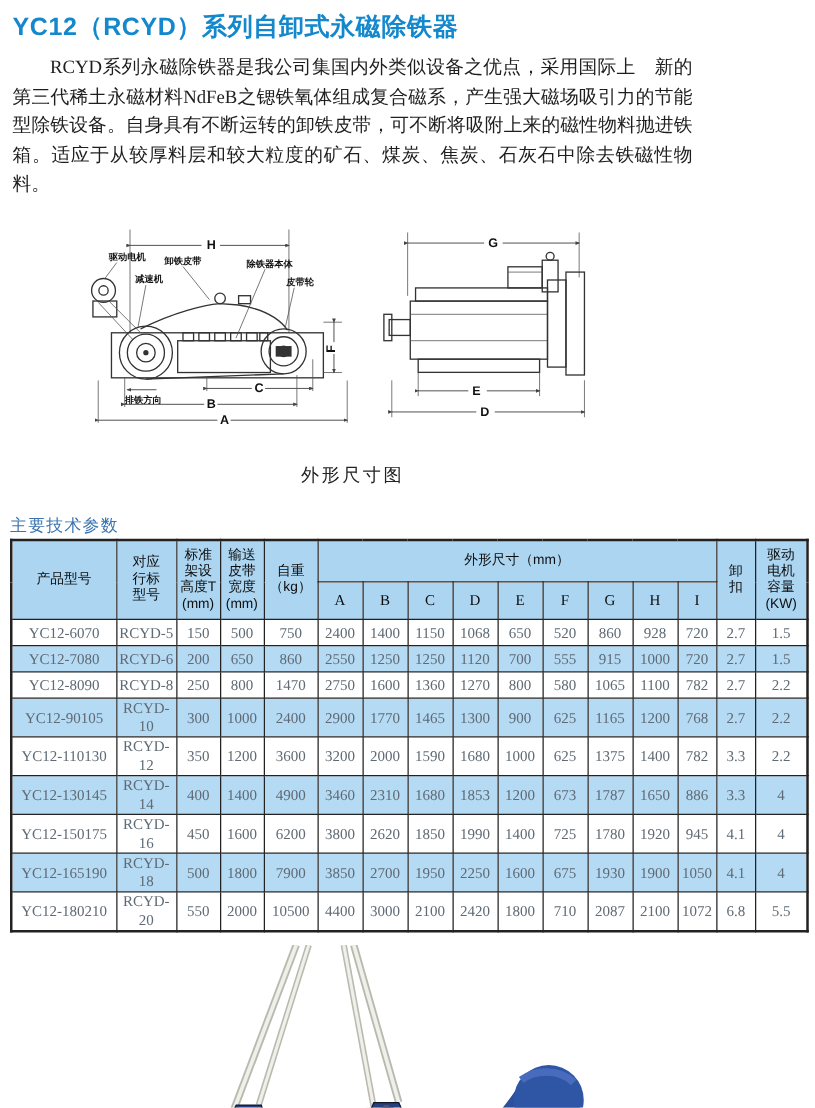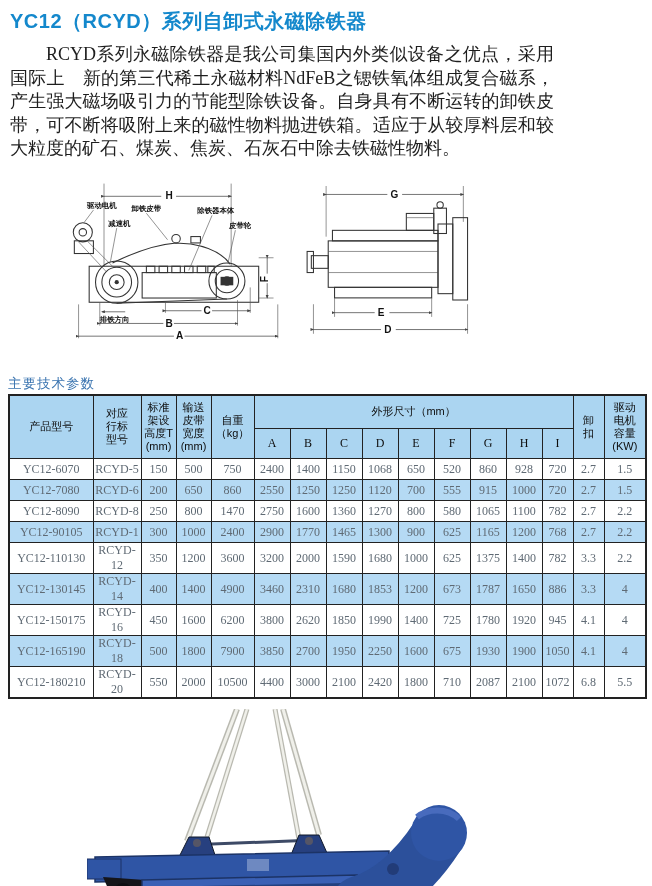--- a/index.html
+++ b/index.html
@@ -21,21 +21,21 @@
   }
   .page{width:564px;height:886px;position:relative;}
   .page-title{
     margin:0;padding:8px 0 2px 10px;
     font-size:20px;font-weight:bold;color:var(--title-blue);
     letter-spacing:0.5px;
   }
   .intro{
     margin:6px 10px 0 10px;
     font-family:"Liberation Serif", serif;
-    font-size:18px;line-height:23.5px;color:#1e1e1e;
+    font-size:15px;line-height:23.5px;color:#1e1e1e;
     text-align:justify;text-indent:2em;
   }
   .diagrams{
     margin-top:12px;
     display:flex;justify-content:center;align-items:flex-start;gap:6px;
     height:180px;
   }
   svg .ln{fill:none;stroke:#333;stroke-width:1;}
   svg .thin{fill:none;stroke:#555;stroke-width:0.6;}
   svg .dim{fill:none;stroke:#444;stroke-width:0.7;}
@@ -201,20 +201,21 @@
       <text class="dimletter" x="69" y="135">E</text>
 
       <line class="thin" x1="8" y1="124" x2="8" y2="152"></line>
       <line class="thin" x1="154" y1="124" x2="154" y2="152"></line>
       <line class="dim" x1="8" y1="148" x2="72" y2="148" marker-start="url(#arr)"></line>
       <line class="dim" x1="86" y1="148" x2="154" y2="148" marker-end="url(#arr)"></line>
       <text class="dimletter" x="75" y="151">D</text>
     </svg>
   </div>
 
+  <div class="figure-caption">外形尺寸图</div>
 
   <div class="section-title">主要技术参数</div>
 
   <table class="spec">
     <colgroup>
       <col style="width:84px">
         <col style="width:48px">
         <col style="width:35px">
         <col style="width:35px">
         <col style="width:43px">
@@ -316,21 +317,21 @@
           <td>800</td>
           <td>580</td>
           <td>1065</td>
           <td>1100</td>
           <td>782</td>
           <td>2.7</td>
           <td>2.2</td>
         </tr>
         <tr class="alt">
           <td>YC12-90105</td>
-          <td>RCYD-1</td>
+          <td>RCYD-10</td>
           <td>300</td>
           <td>1000</td>
           <td>2400</td>
           <td>2900</td>
           <td>1770</td>
           <td>1465</td>
           <td>1300</td>
           <td>900</td>
           <td>625</td>
           <td>1165</td>

